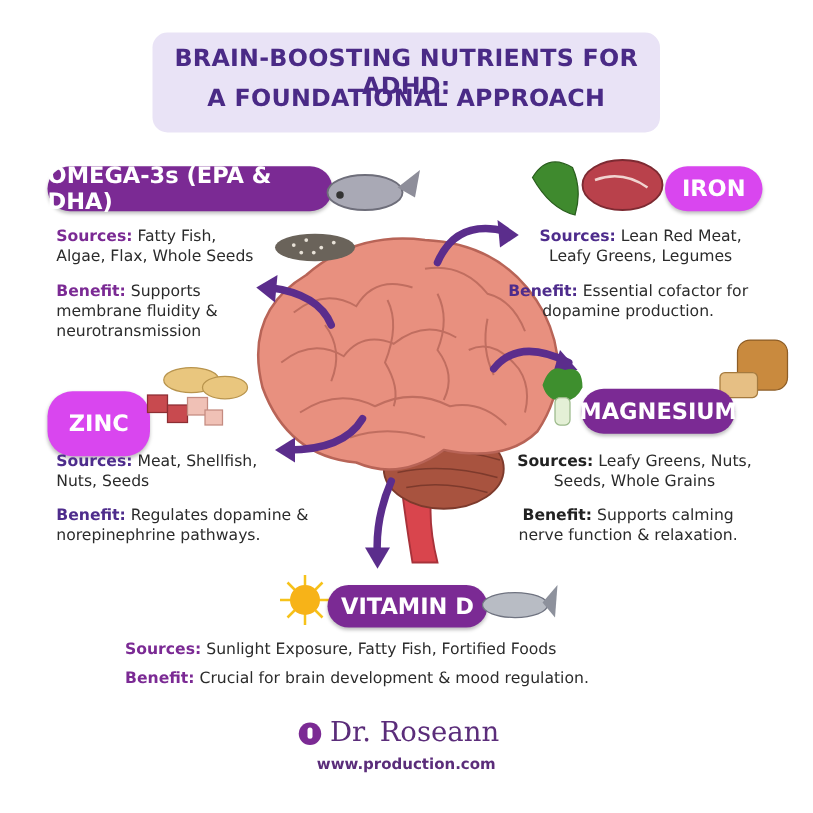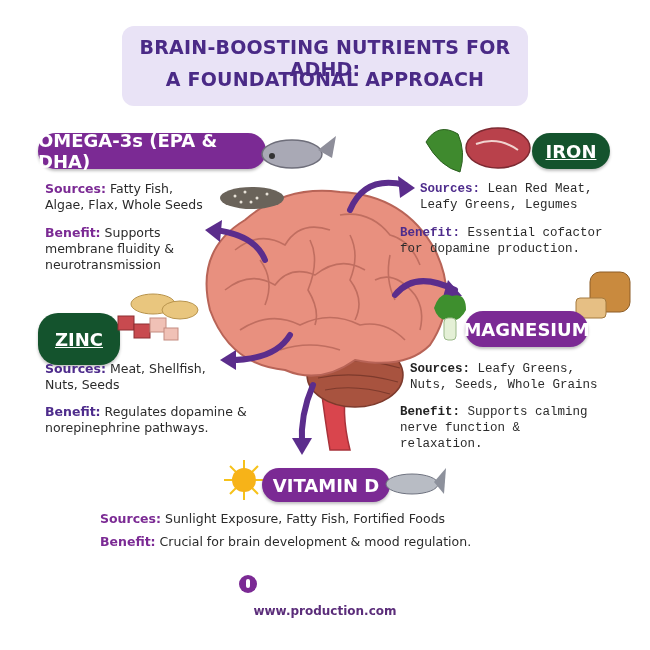--- a/index.html
+++ b/index.html
@@ -3,23 +3,23 @@
 <meta charset="utf-8">
 <style>
   html, body { margin:0; padding:0; }
   body { width:650px; height:650px; background:#ffffff; position:relative; overflow:hidden;
          font-family:"DejaVu Sans", "Liberation Sans", sans-serif; color:#222; }
   .abs { position:absolute; }
   .title-box { left:122px; top:26px; width:406px; height:80px; background:#e9e3f6; border-radius:12px; }
   .title-line { position:absolute; left:0; width:100%; text-align:center; font-weight:bold; color:#4a2a86; font-size:19px; letter-spacing:0.2px; }
   .pill { position:absolute; border-radius:20px; color:#fff; font-weight:bold; display:flex; align-items:center; justify-content:center; font-size:18px; box-shadow:0 2px 3px rgba(0,0,0,0.25); }
   .pill.magenta { background:#7b2a94; }
-  .pill.indigo { background:#14532d;text-decoration:underline; }
+  .pill.indigo { background:#d946ef; }
   .txt { position:absolute; font-size:12.5px; line-height:16px; color:#2b2b2b; }
-  .txt.right { text-align:left;font-family:Liberation Mono, monospace; }
+  .txt.right { text-align:center; }
   .txt.center { text-align:left; }
   .lbl-m { color:#7b2a94; font-weight:bold; }
   .lbl-i { color:#4e2c8c; font-weight:bold; }
   .lbl-k { color:#222; font-weight:bold; }
   .logo-name { font-family:"DejaVu Serif", "Liberation Serif", serif; font-size:22px; color:#5b2d7a; }
   .logo-url { font-weight:bold; font-size:12px; color:#5b2d7a; }
 </style>
 </head>
 <body>
 
@@ -173,14 +173,15 @@
 <div class="txt center" style="left:100px; top:534px; width:450px;">
   <span class="lbl-m">Benefit:</span>
   <span>Crucial for brain development &amp; mood regulation.</span>
 </div>
 
 <div class="abs" style="left:238px; top:574px; display:flex; align-items:center; gap:6px;">
   <svg width="20" height="20">
     <circle cx="10" cy="10" r="9" fill="#7b2a94"></circle>
     <rect x="8" y="5" width="4" height="9" rx="2" fill="#fff"></rect>
   </svg>
+  <span class="logo-name">Dr. Roseann</span>
 </div>
 <div class="abs logo-url" style="left:0; width:650px; text-align:center; top:604px;">www.production.com</div>
 
 </body></html>

